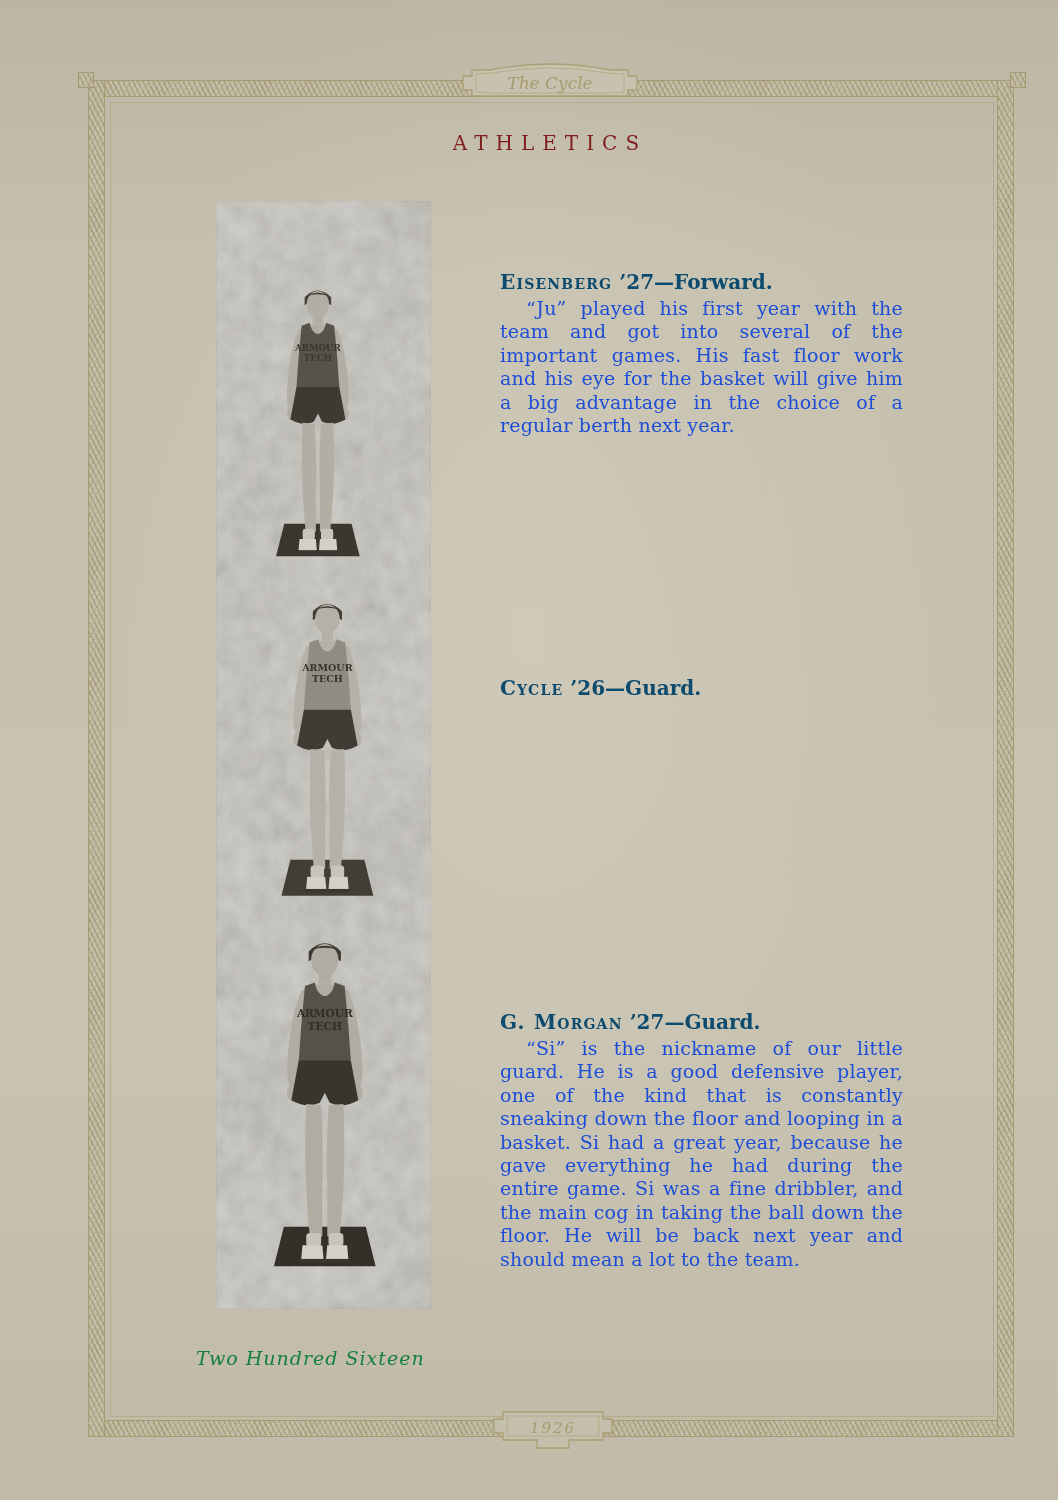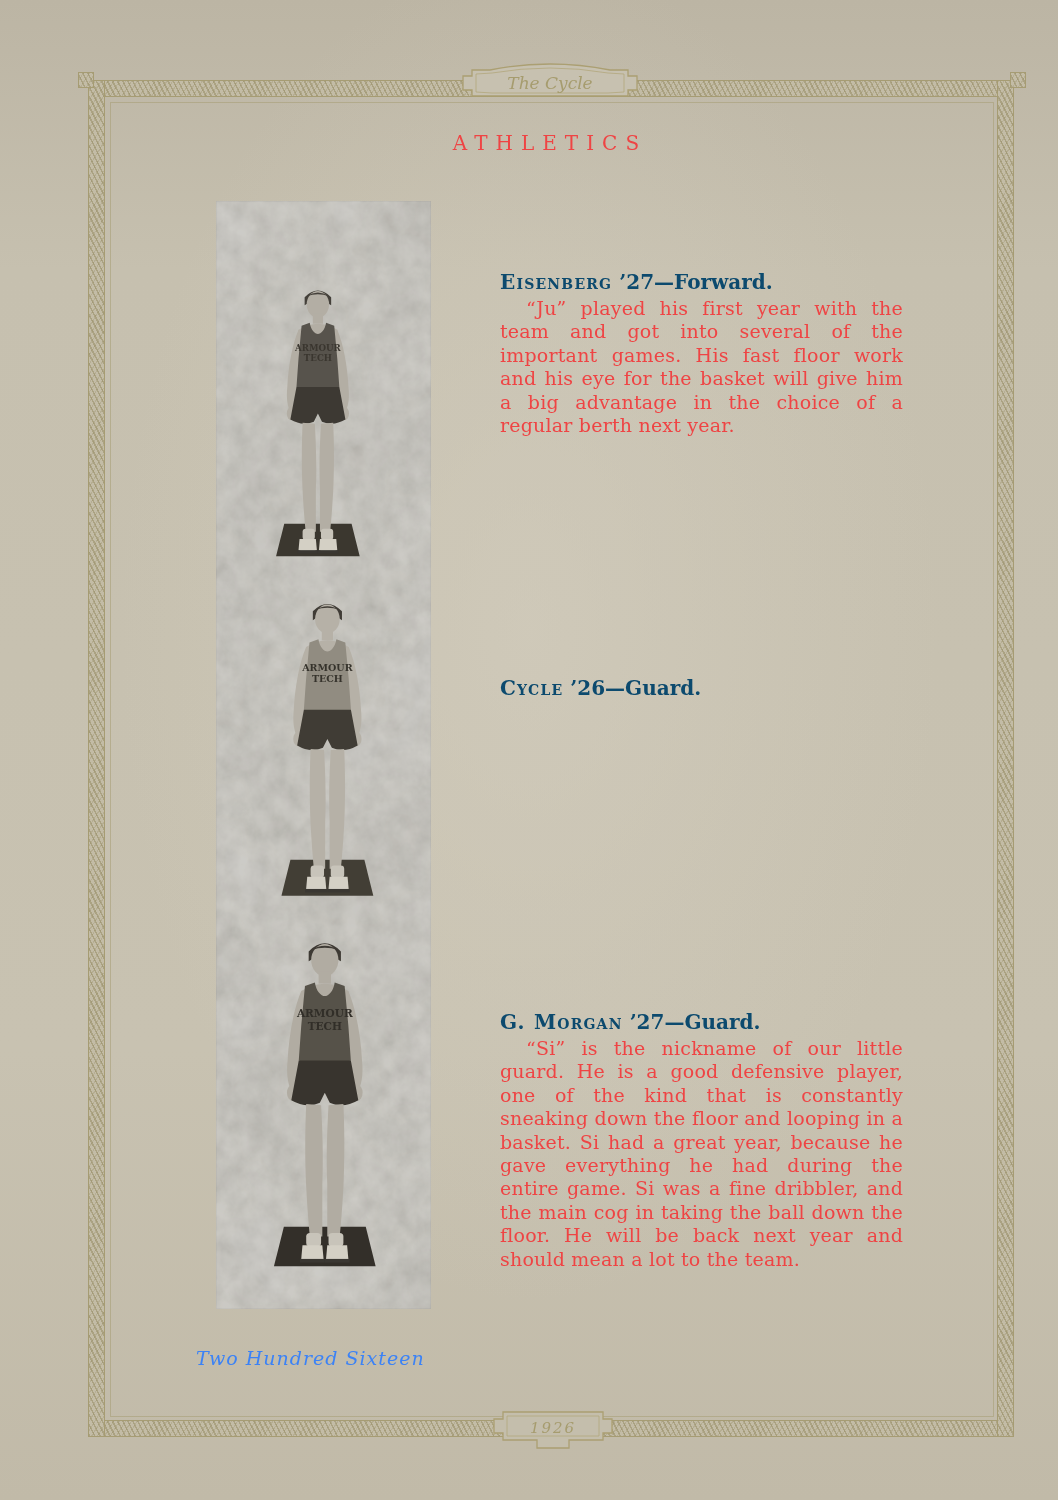--- a/index.html
+++ b/index.html
@@ -36,39 +36,39 @@
   .cartouche-top{left:460px;top:59px;width:180px;height:48px;}
   .cartouche-bottom{left:492px;top:1406px;width:122px;height:46px;}
   .cartouche text{
     font-family:"DejaVu Serif","Liberation Serif",serif;
     font-style:italic;fill:#a69c6e;
   }
   
   .page-title{
     position:absolute;left:92px;top:131px;width:916px;
     text-align:center;font-size:20px;letter-spacing:8px;
-    color:#ef4444;font-weight:500;
+    color:#7f1d1d;font-weight:500;
   }
   
   .photo-strip{position:absolute;left:216px;top:201px;width:215px;height:1108px;}
   
   .entry{position:absolute;left:500px;width:403px;}
   .entry-1{top:270px;}
   .entry-2{top:676px;}
   .entry-3{top:1010px;}
   .entry-heading{font-size:20px;color:#0c4a6e;margin:0 0 3px 0;}
   .entry-name{font-variant:small-caps;letter-spacing:1.2px;}
   .entry-body{
     margin:0;font-size:19px;line-height:23.4px;text-align:justify;
-    text-indent:26px;color:#ef4444;letter-spacing:.2px;
+    text-indent:26px;color:#1d4ed8;letter-spacing:.2px;
   }
   
   .page-number{
     position:absolute;left:196px;top:1347px;
-    font-style:italic;font-size:19px;letter-spacing:1px;color:#3b82f6;
+    font-style:italic;font-size:19px;letter-spacing:1px;color:#15803d;
   }
 </style>
 </head>
 <body>
 
 <div class="band band-top"></div>
 <div class="band band-bottom"></div>
 <div class="band band-left"></div>
 <div class="band band-right"></div>
 <div class="band bump bump-tl"></div>

